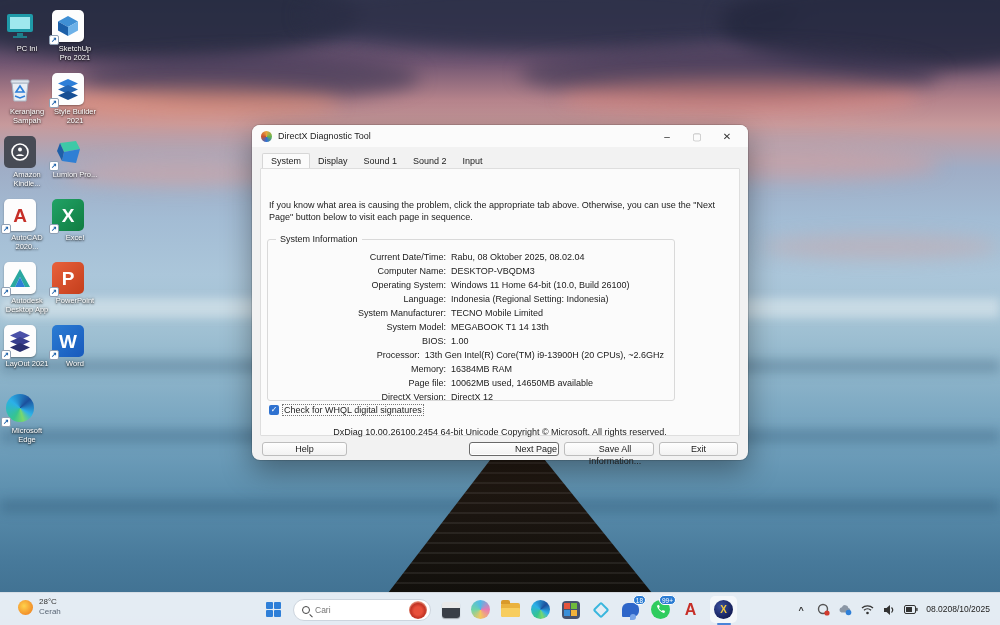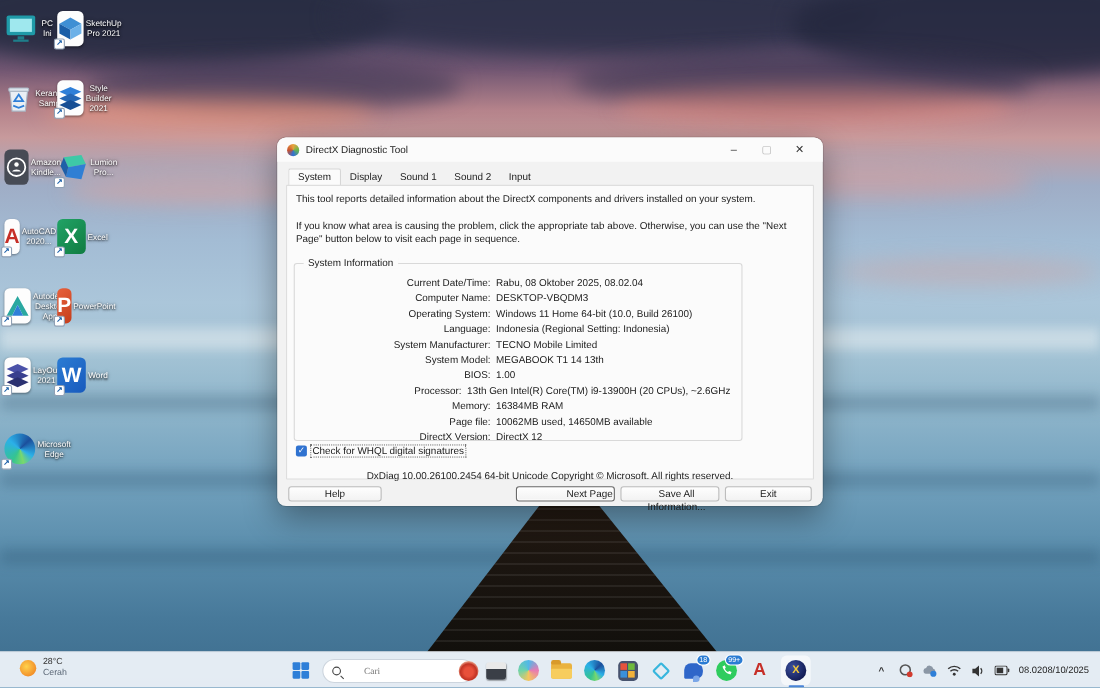--- a/index.html
+++ b/index.html
@@ -28,21 +28,21 @@
     background:rgba(236,242,244,.5); filter:blur(5px); }
   .seastreak { position:absolute; left:0; width:100%; height:12px; filter:blur(6px); background:rgba(24,62,88,.28); }
   .s1 { top:360px; } .s2 { top:430px; } .s3 { top:500px; }
   .pier { position:absolute; left:388px; top:452px; width:264px; height:141px;
     clip-path:polygon(41% 0, 57% 0, 100% 100%, 0 100%);
     background:linear-gradient(180deg,#241a12 0%, #1b1510 45%, #12100c 100%); }
   .pier::after { content:""; position:absolute; inset:0;
     background:repeating-linear-gradient(180deg, rgba(255,255,255,.07) 0 2px, transparent 2px 10px); }
 
   
-  .dcell { position:absolute; width:46px; display:flex; flex-direction:row; align-items:center; gap:2px; }
+  .dcell { position:absolute; width:46px; display:flex; flex-direction:column; gap:2px; }
   .dcell .lbl { font-size:7.5px; line-height:1.2; color:#fff; text-align:center;
     text-shadow:0 1px 2px rgba(0,0,0,.85), 0 0 3px rgba(0,0,0,.5); max-width:46px; }
   .dicon { position:relative; width:32px; height:32px; border-radius:5px;
     display:flex; align-items:center; justify-content:center; }
   .sc { position:absolute; left:-3px; bottom:-3px; width:10px; height:10px; background:#fff;
     border:1px solid #8fa0b4; border-radius:2px; font-size:7px; line-height:8px; color:#1b5fa8;
     display:flex; align-items:center; justify-content:center; font-weight:bold; }
   .whitebox { background:#fdfdfd; box-shadow:0 1px 2px rgba(0,0,0,.35); }
   .letter { font-weight:bold; font-size:19px; line-height:1; }
 
@@ -96,21 +96,21 @@
     display:flex; align-items:center; gap:9px; }
   .tbico { width:21px; height:21px; display:flex; align-items:center; justify-content:center; position:relative; }
   .startgrid { width:15px; height:15px; display:grid; grid-template-columns:7px 7px; gap:1px; }
   .startgrid i { background:#2e7fd8; border-radius:1px; }
   .searchpill { width:138px; height:22px; background:#fff; border:1px solid #cdd5de; border-radius:11px;
     display:flex; align-items:center; padding:0 3px 0 8px; position:relative; }
   .mag { width:8px; height:8px; border:1.4px solid #444; border-radius:50%; position:relative; flex:none; }
   .mag::after { content:""; position:absolute; left:7px; top:7px; width:4px; height:1.4px; background:#444;
     transform:rotate(45deg); transform-origin:0 0; }
   .searchpill input { border:none; outline:none; background:transparent; font-size:8.5px; color:#333;
-    width:86px; margin-left:21px; font-family:Liberation Serif, serif; }
+    width:86px; margin-left:5px; font-family:Liberation Sans, sans-serif; }
   .searchart { width:18px; height:18px; border-radius:50%; flex:none; margin-left:auto;
     background:radial-gradient(circle at 50% 55%, #e8503a 0 30%, #c23324 55%, #f0b49a 75%, #fbe9dd 100%); }
   .darkapp { width:18px; height:16px; border-radius:3px;
     background:linear-gradient(180deg,#e9e9e9 0 38%, #3a3f47 38%); box-shadow:0 1px 1px rgba(0,0,0,.3); }
   .copilot { width:19px; height:19px; border-radius:50%;
     background:conic-gradient(#51b8e8,#e87bb1,#f3c65e,#6fd3a8,#51b8e8); }
   .folder { width:19px; height:14px; position:relative; background:#eab23e; border-radius:2px; }
   .folder::before { content:""; position:absolute; left:0; top:-3px; width:9px; height:4px;
     background:#d99a2b; border-radius:2px 2px 0 0; }
   .folder::after { content:""; position:absolute; left:0; bottom:0; width:19px; height:9px;
@@ -313,21 +313,20 @@
 
     <div class="tabs">
       <div class="tab sel">System</div>
       <div class="tab">Display</div>
       <div class="tab">Sound 1</div>
       <div class="tab">Sound 2</div>
       <div class="tab">Input</div>
     </div>
 
     <div class="panel">
-      <div class="para pa1">This tool reports detailed information about the DirectX components and drivers installed on your system.</div>
       <div class="para pa2">If you know what area is causing the problem, click the appropriate tab above.  Otherwise, you can use the "Next Page" button below to visit each page in sequence.</div>
 
       <div class="groupbox">
         <div class="grouplegend">System Information</div>
         <div class="frow" style="top:10px;">
             <div class="flabel">Current Date/Time:</div>
             <div class="fvalue">Rabu, 08 Oktober 2025, 08.02.04</div>
           </div>
         <div class="frow" style="top:24px;">
             <div class="flabel">Computer Name:</div>

